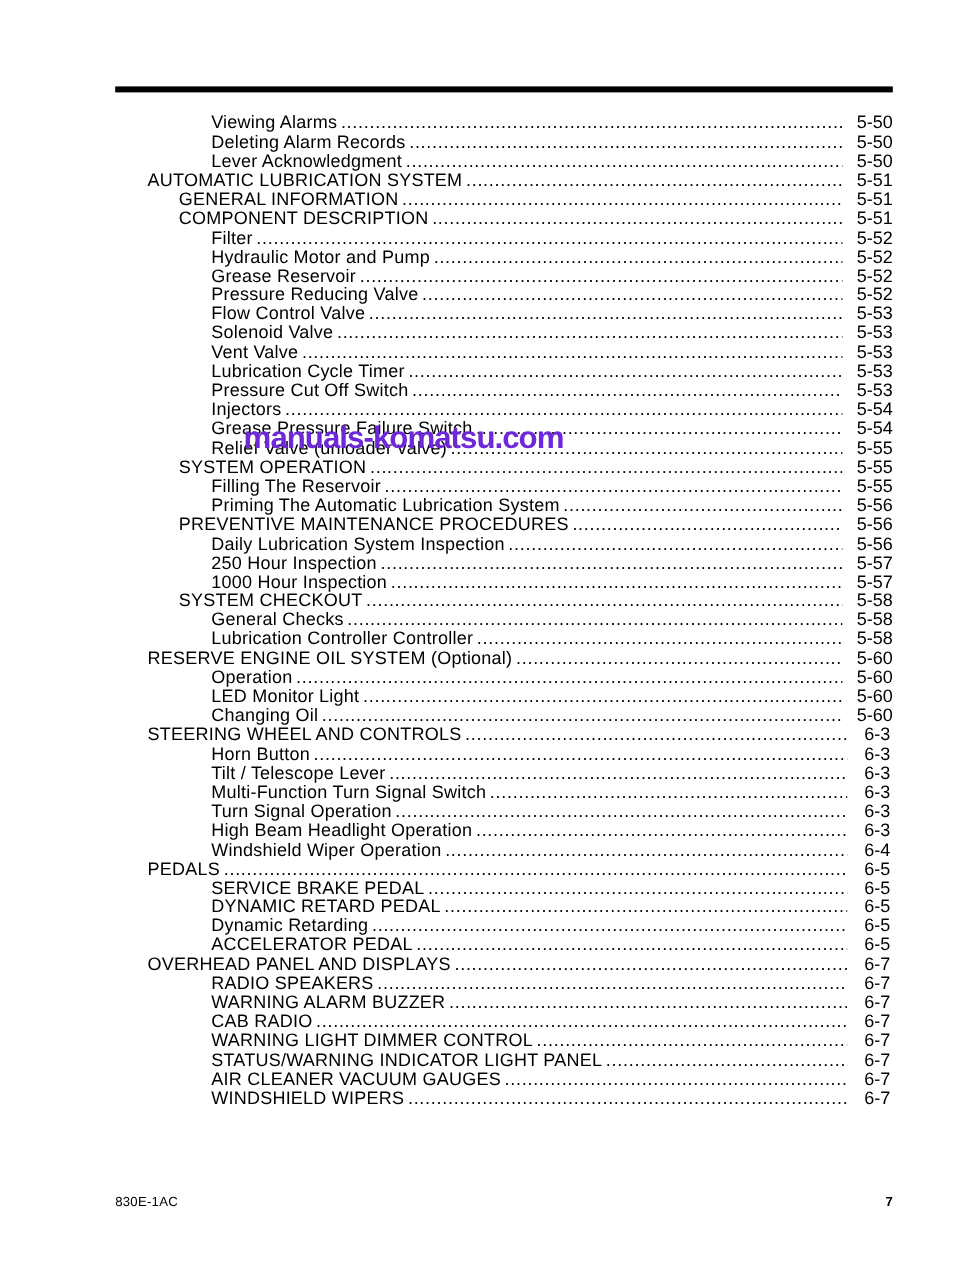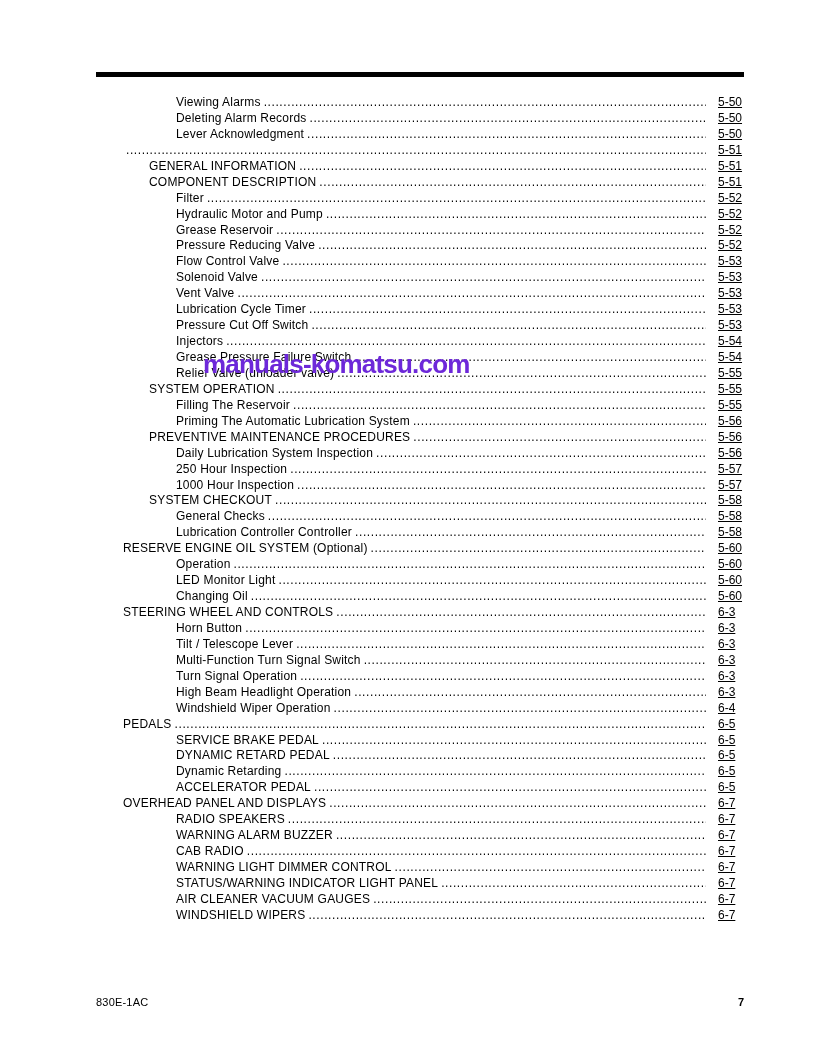--- a/index.html
+++ b/index.html
@@ -28,21 +28,21 @@
   .toc {
     position: absolute;
     left: 96px;
     top: 95px;
     width: 648px;
   }
   .toc-row {
     display: flex;
     align-items: baseline;
     height: 15.95px;
-    font-size: 12px;
+    font-size: 15px;
     line-height: 15.95px;
     white-space: nowrap;
   }
   .toc-row.lvl0 { padding-left: 0px; }
   .toc-row.lvl1 { padding-left: 27px; }
   .toc-row.lvl2 { padding-left: 53px; }
   .toc-row.lvl3 { padding-left: 80px; }
   .toc-label { flex: none; letter-spacing: 0.2px; }
   .toc-dots {
     flex: 1 1 auto;
@@ -50,23 +50,22 @@
     margin-left: 3px;
     min-width: 0;
   }
   .toc-dots::after {
     content: "......................................................................................................................................................................................................................................................";
     letter-spacing: 0.6px;
   }
   .toc-page {
     flex: none;
     margin-left: 12px;
-    text-align: left;
+    text-align: center;
     min-width: 26px;
-    text-decoration: underline;
   }
   .toc-row.no-page .toc-dots { visibility: hidden; }
   .watermark {
     position: absolute;
     left: 203px;
     top: 349px;
     font-size: 26px;
     font-weight: bold;
     letter-spacing: -0.8px;
     color: #6d28d9;
@@ -104,20 +103,21 @@
       <span class="toc-label">Deleting Alarm Records</span>
       <span class="toc-dots"></span>
       <span class="toc-page">5-50</span>
     </div>
       <div class="toc-row lvl3">
       <span class="toc-label">Lever Acknowledgment</span>
       <span class="toc-dots"></span>
       <span class="toc-page">5-50</span>
     </div>
       <div class="toc-row lvl1">
+      <span class="toc-label">AUTOMATIC LUBRICATION SYSTEM</span>
       <span class="toc-dots"></span>
       <span class="toc-page">5-51</span>
     </div>
       <div class="toc-row lvl2">
       <span class="toc-label">GENERAL INFORMATION</span>
       <span class="toc-dots"></span>
       <span class="toc-page">5-51</span>
     </div>
       <div class="toc-row lvl2">
       <span class="toc-label">COMPONENT DESCRIPTION</span>

